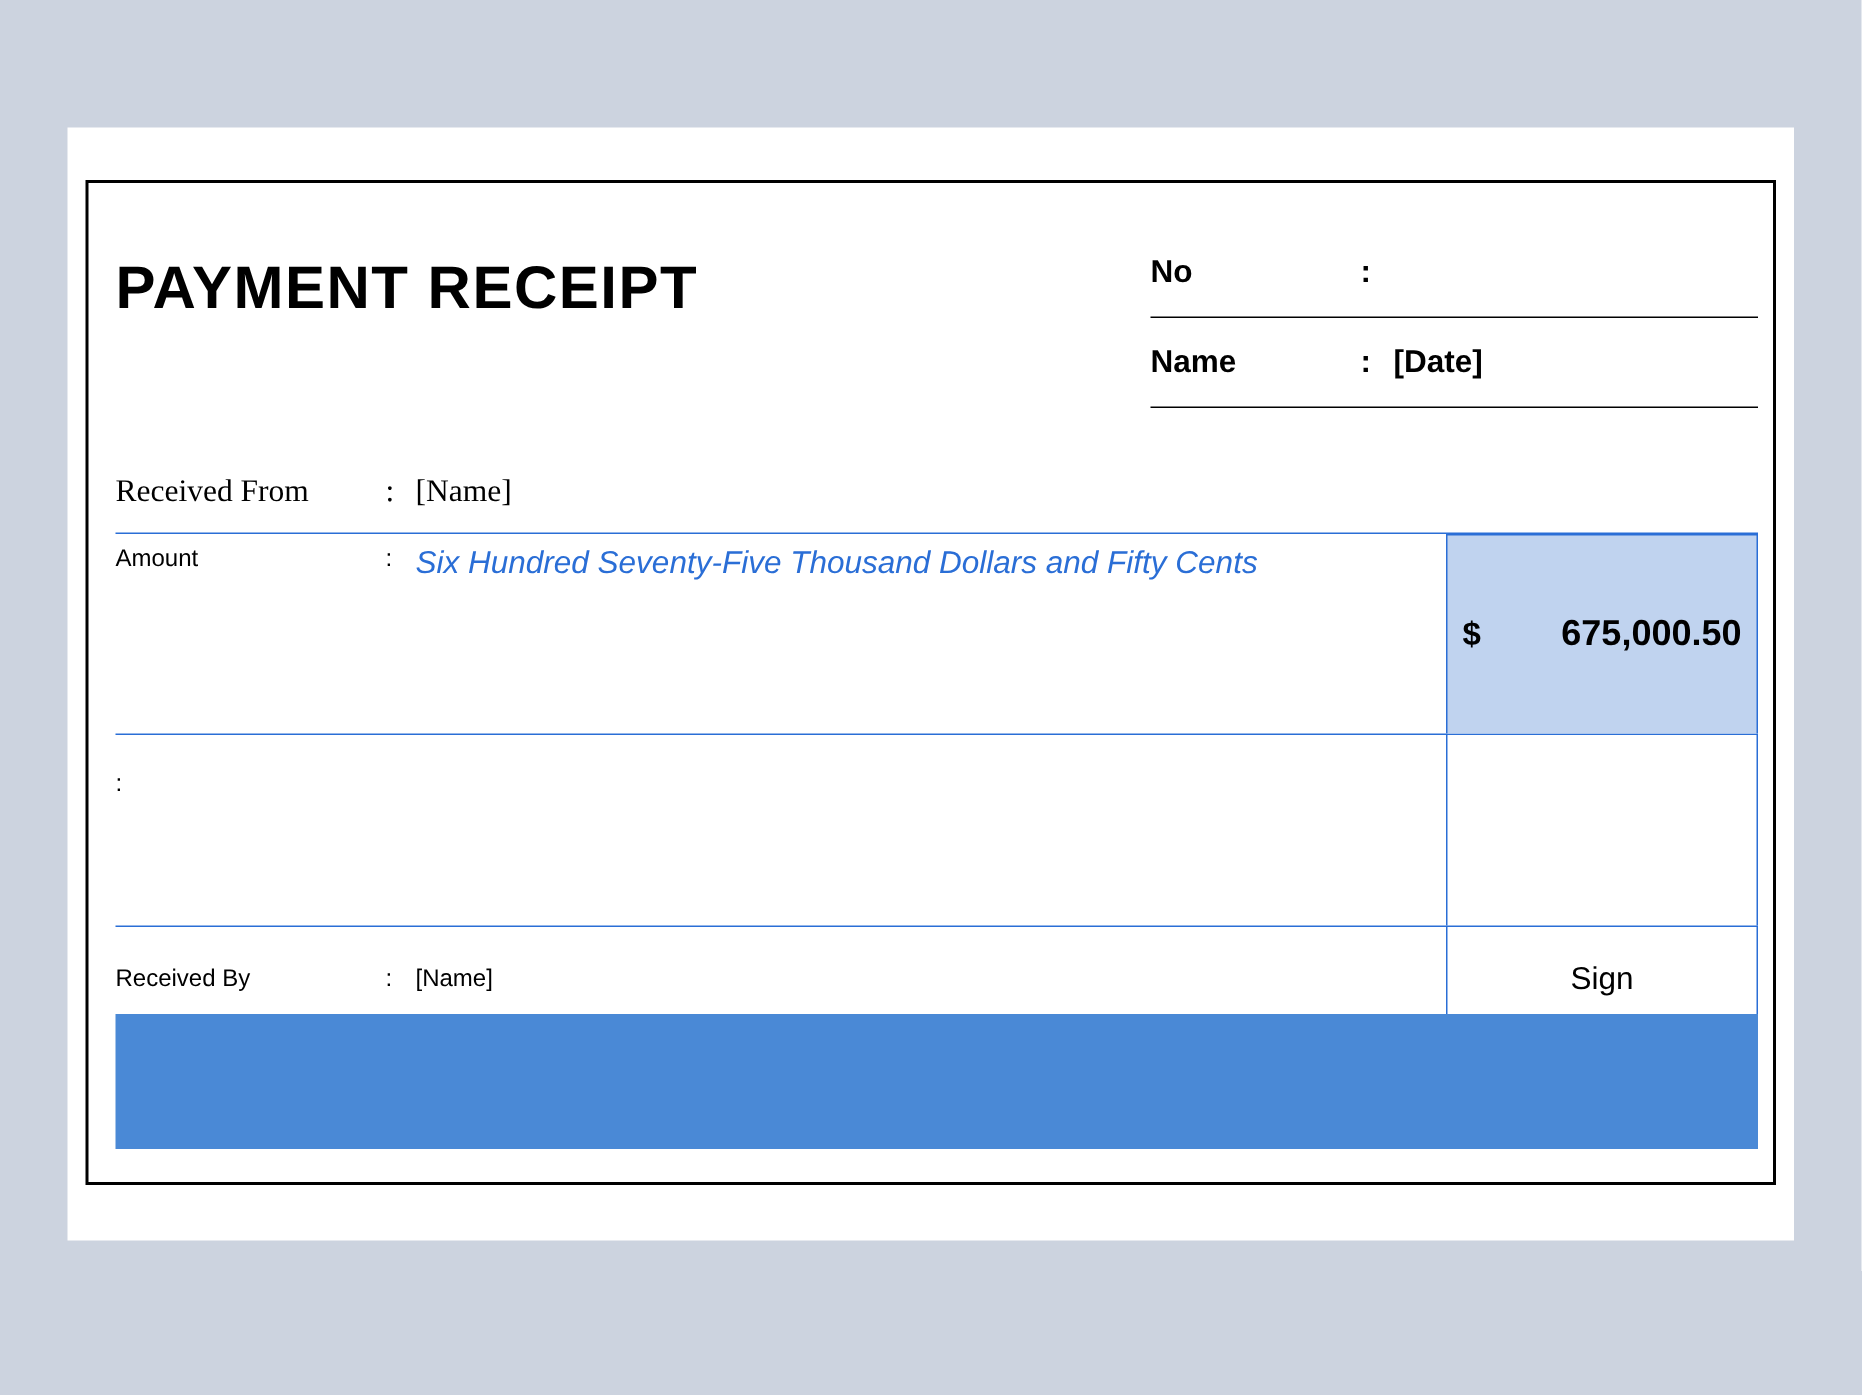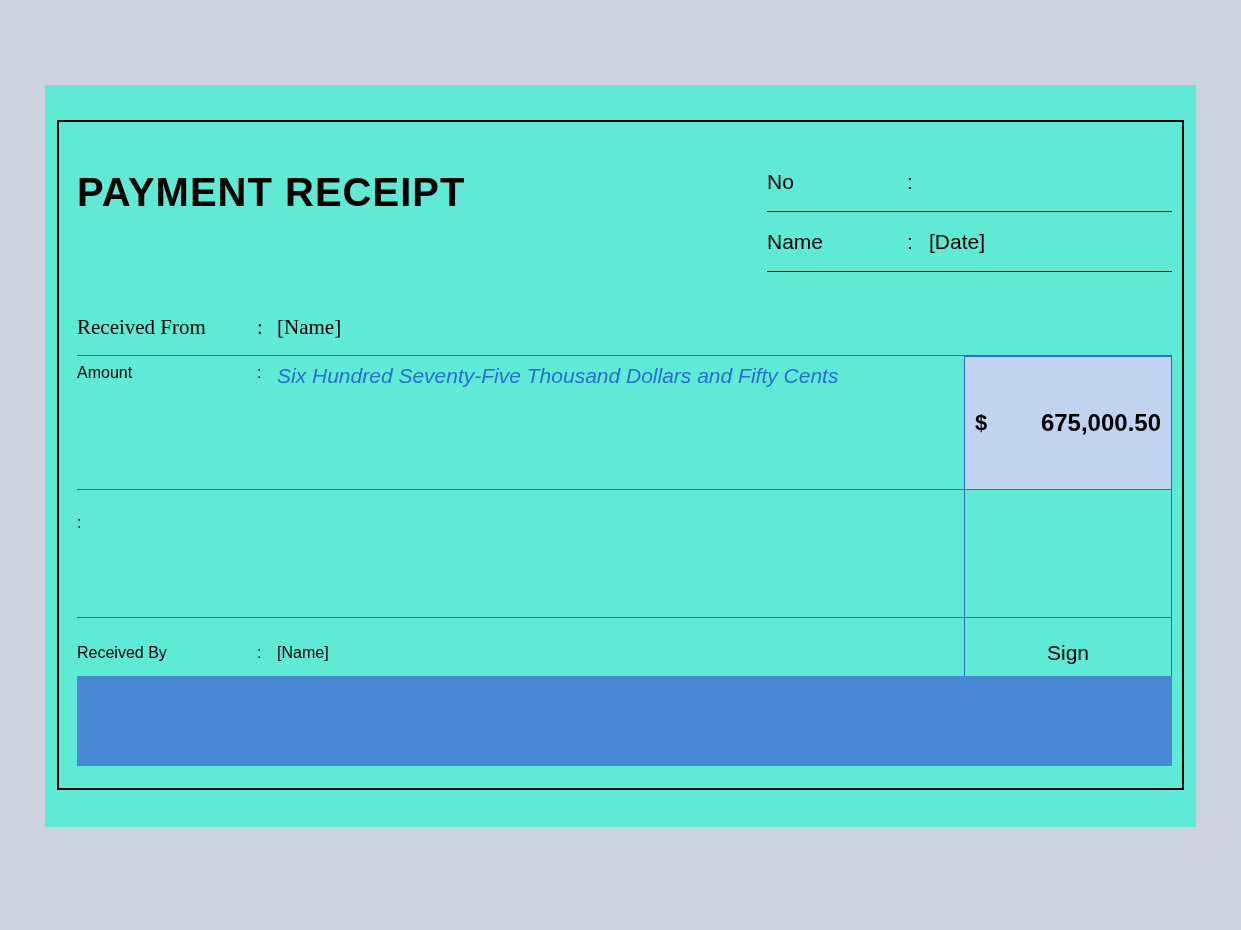--- a/index.html
+++ b/index.html
@@ -4,21 +4,21 @@
 <style>
   * { box-sizing: border-box; margin: 0; padding: 0; }
   body {
     background: #ccd3df;
     width: 1241px;
     height: 930px;
     font-family: Arial, Helvetica, sans-serif;
     padding: 85px 45px;
   }
   .page {
-    background: #5eead4;
+    background: #ffffff;
     width: 100%;
     height: 742px;
     padding: 35px 0 0 0;
     position: relative;
   }
   .receipt-border {
     border: 2px solid #000;
     margin: 0 12px;
     height: 670px;
     position: relative;
@@ -39,20 +39,21 @@
   .meta-box {
     width: 405px;
     margin-right: 10px;
   }
   .meta-row {
     display: flex;
     align-items: center;
     height: 60px;
     border-bottom: 1px solid #000;
     font-size: 21px;
+    font-weight: bold;
   }
   .meta-label { width: 140px; }
   .meta-colon { width: 22px; }
   .meta-value { flex: 1; }
 
   .body-area { padding: 28px 10px 0 18px; }
 
   .line-row {
     display: flex;
     align-items: flex-start;

